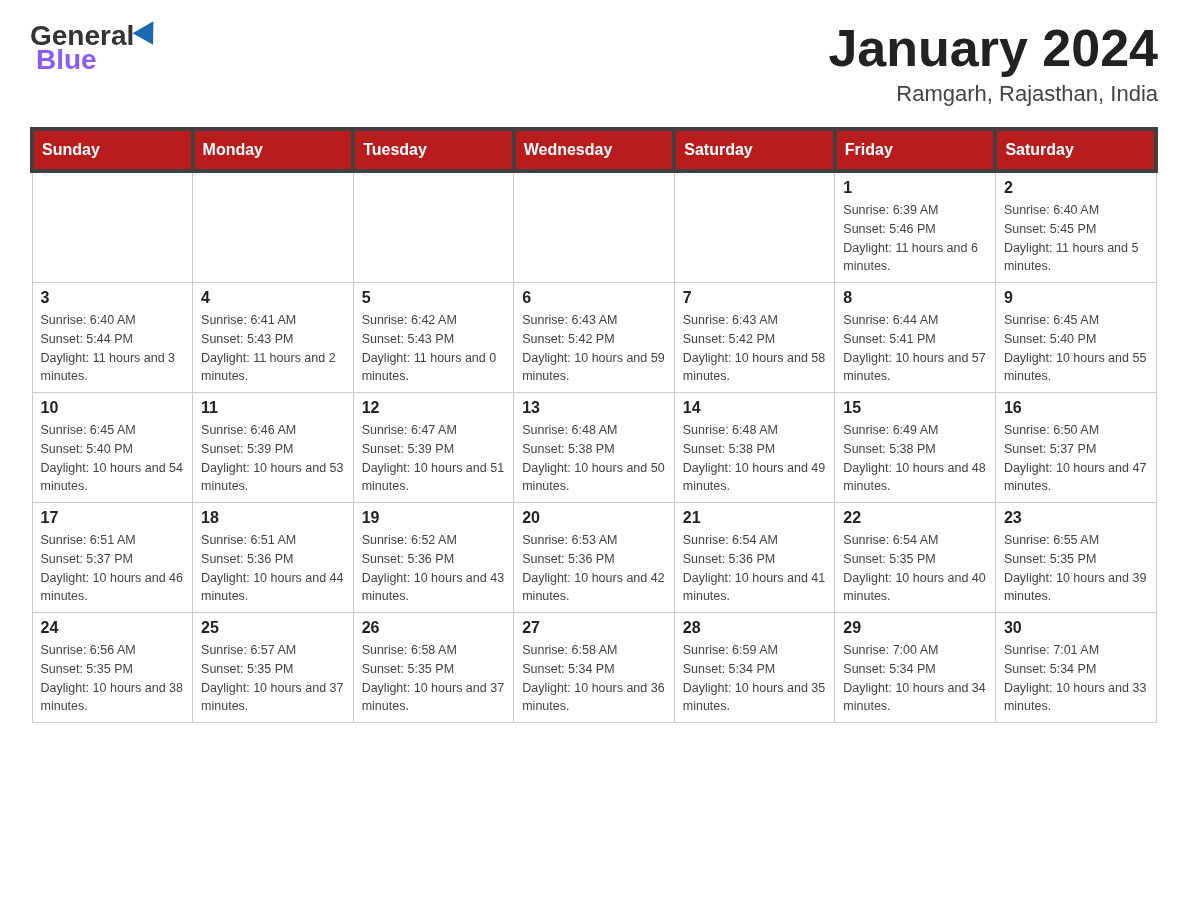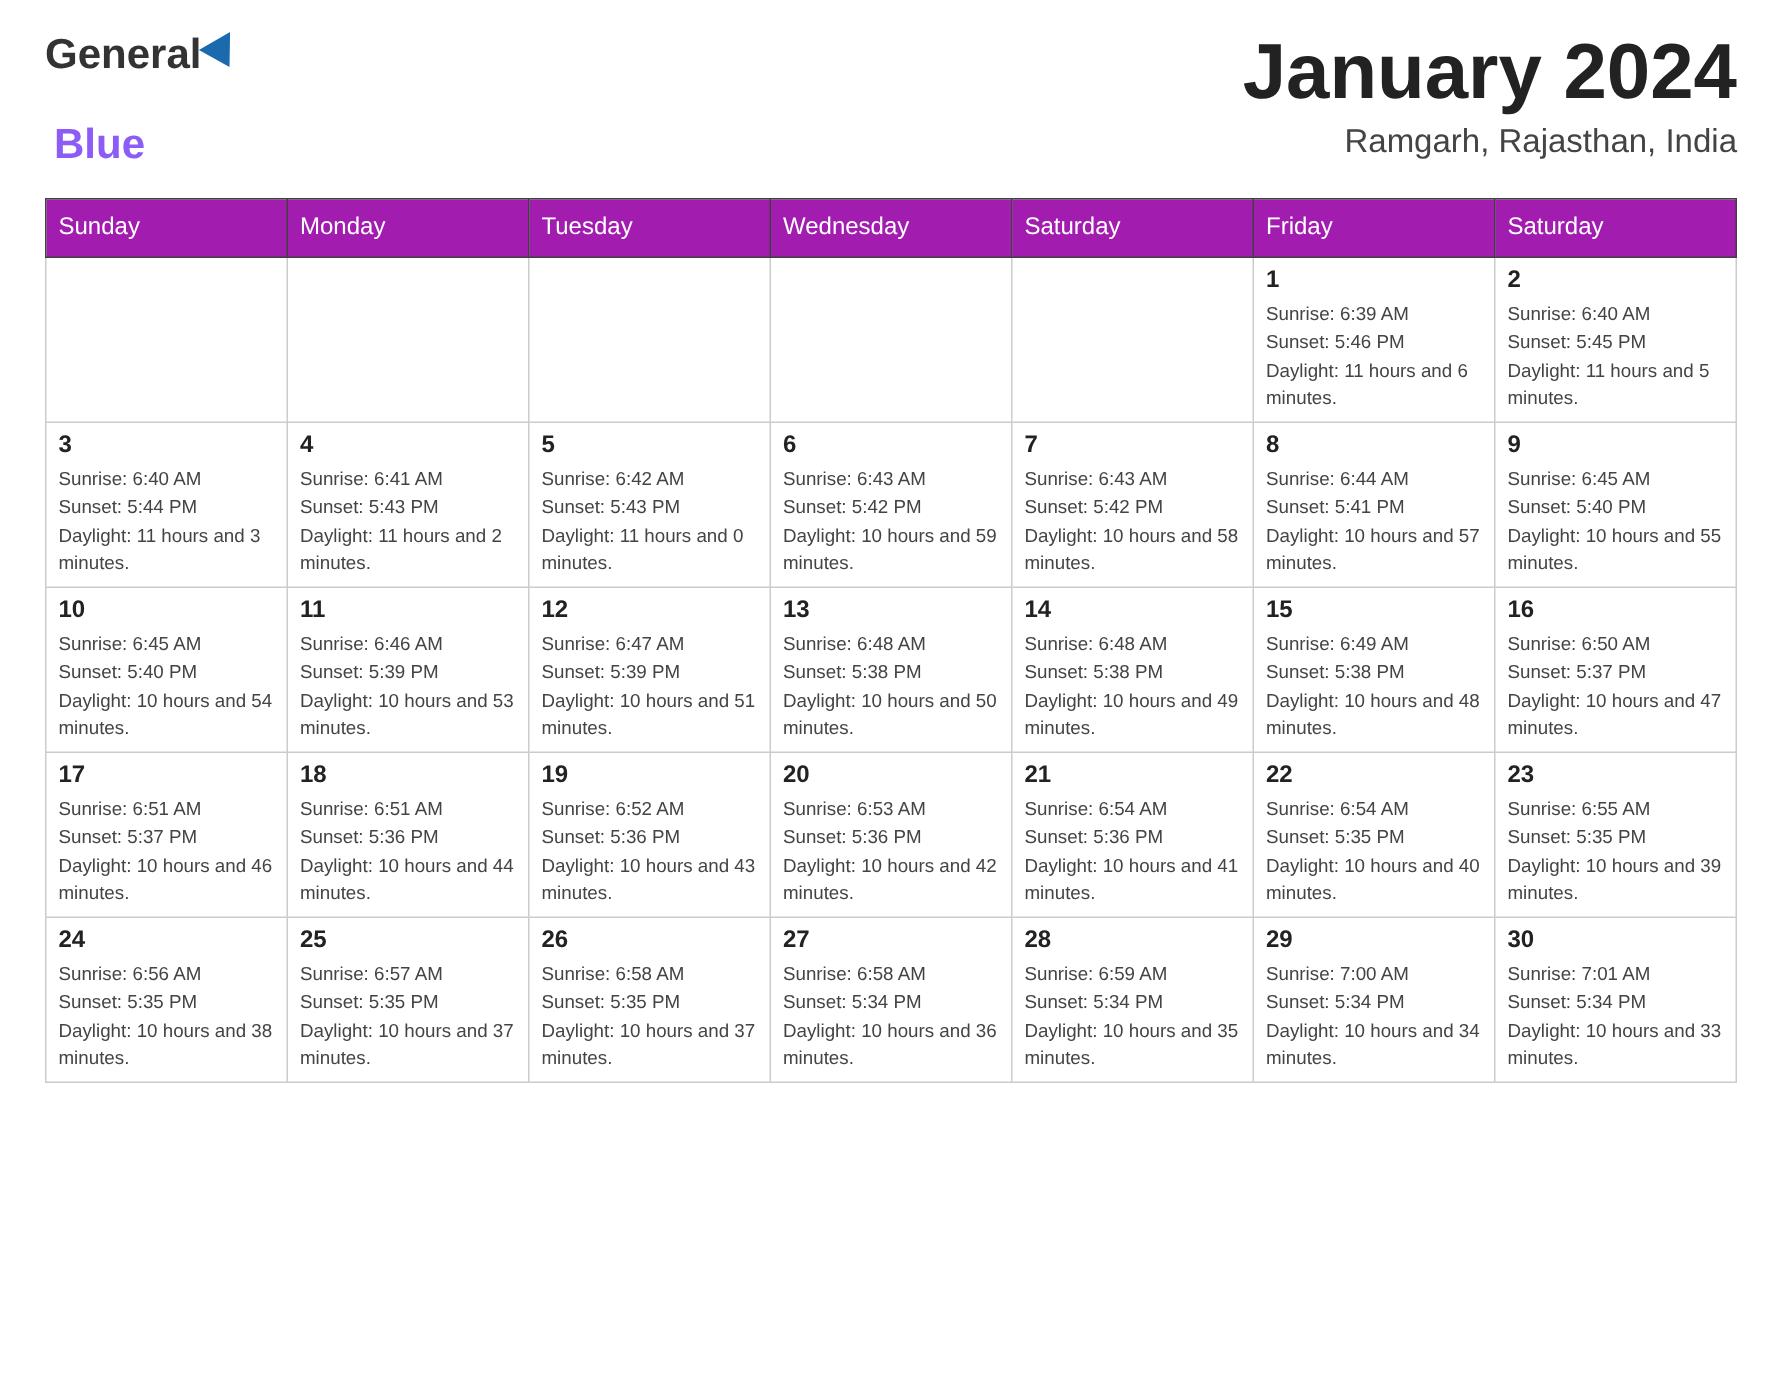--- a/index.html
+++ b/index.html
@@ -13,21 +13,20 @@
     #header {
       display: flex;
       justify-content: space-between;
       align-items: flex-start;
       margin-bottom: 20px;
     }
     #logo-area {
       display: flex;
       flex-direction: column;
       align-items: flex-start;
-      gap: 36px;
     }
     #logo-text {
       display: flex;
       align-items: center;
       font-size: 28px;
       font-weight: bold;
       color: #333;
     }
     #logo-general {
       color: #333;
@@ -56,27 +55,27 @@
     #location-title {
       font-size: 22px;
       color: #444;
       margin-top: 4px;
     }
     #calendar {
       width: 100%;
       border-collapse: collapse;
     }
     #calendar th {
-      background-color: #a21caf;
+      background-color: #b91c1c;
       color: #fff;
       padding: 10px 8px;
       text-align: left;
       font-size: 16px;
-      font-weight: normal;
-      border: 1px solid #404040;
+      font-weight: bold;
+      border: 4px solid #404040;
     }
     #calendar td {
       vertical-align: top;
       padding: 6px 8px;
       border: 1px solid #ccc;
       width: 14.28%;
       min-height: 100px;
       font-size: 13px;
       color: #333;
     }

